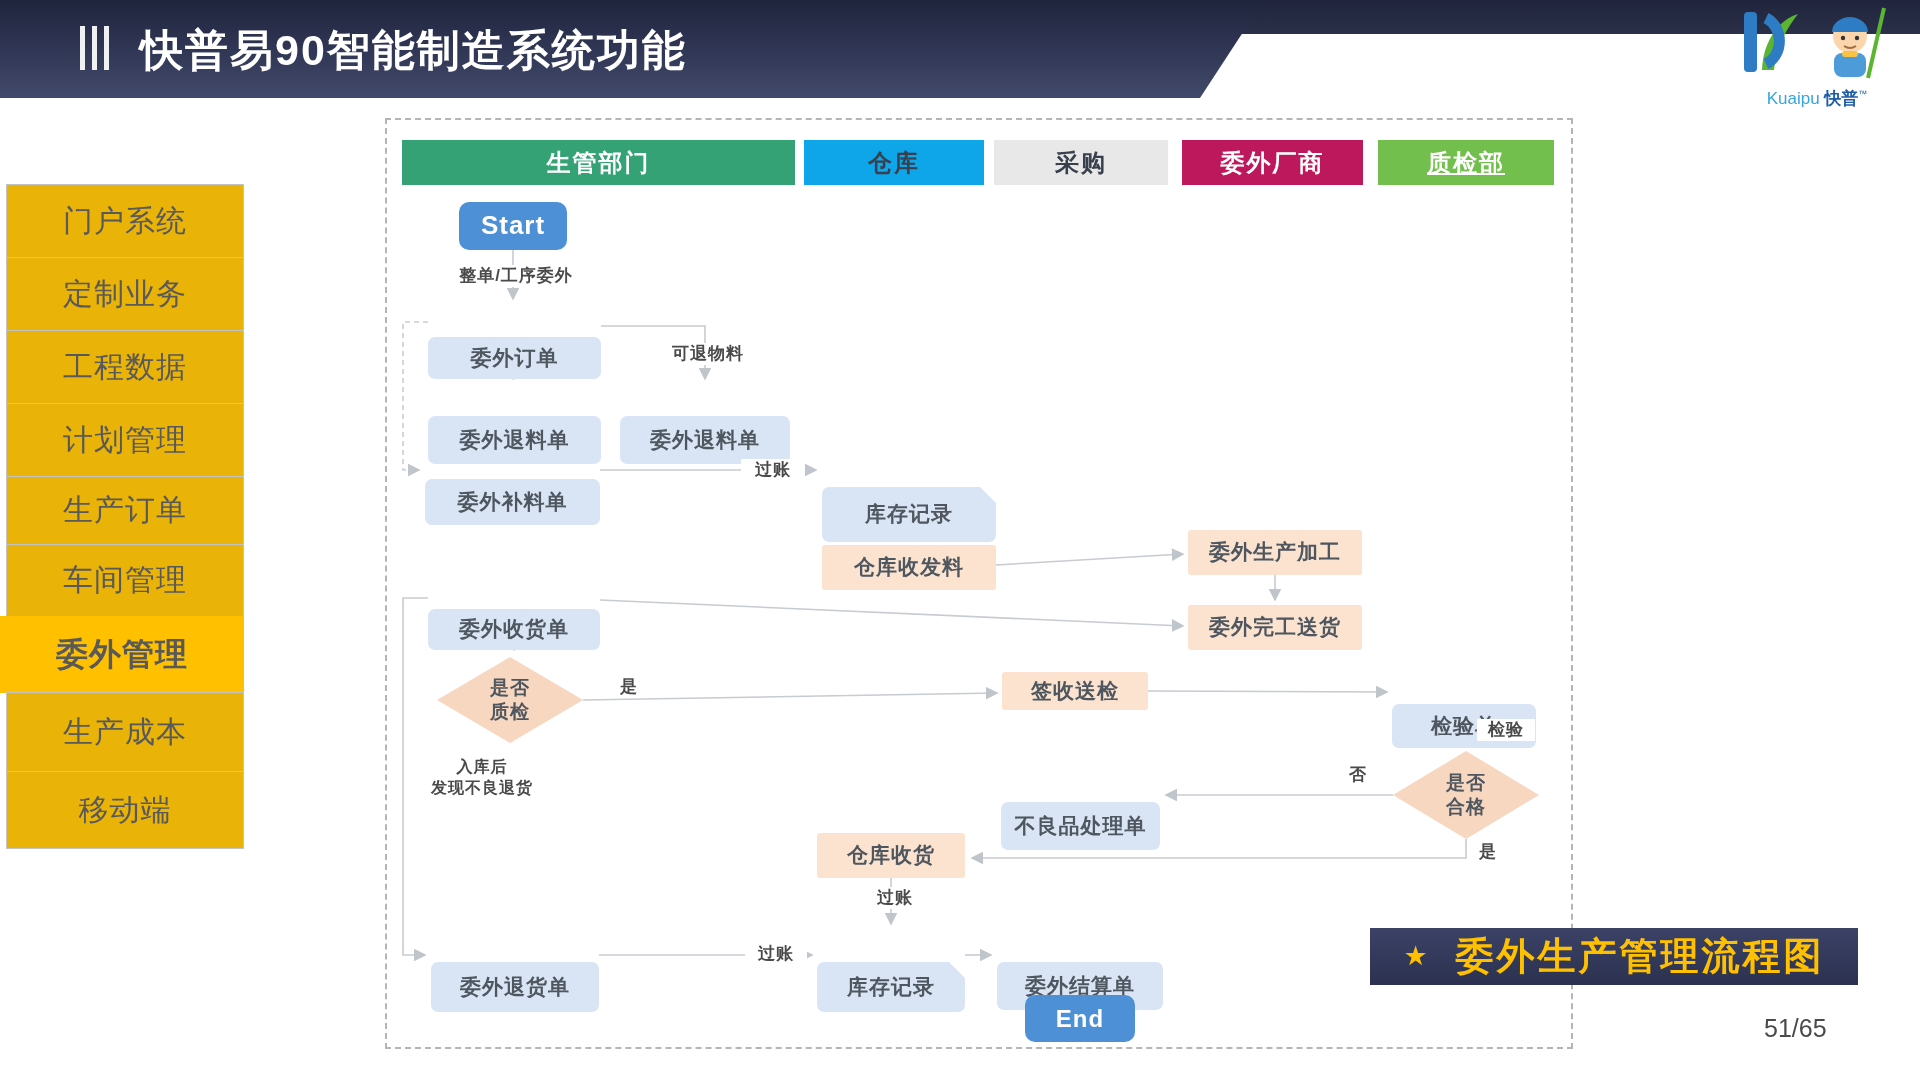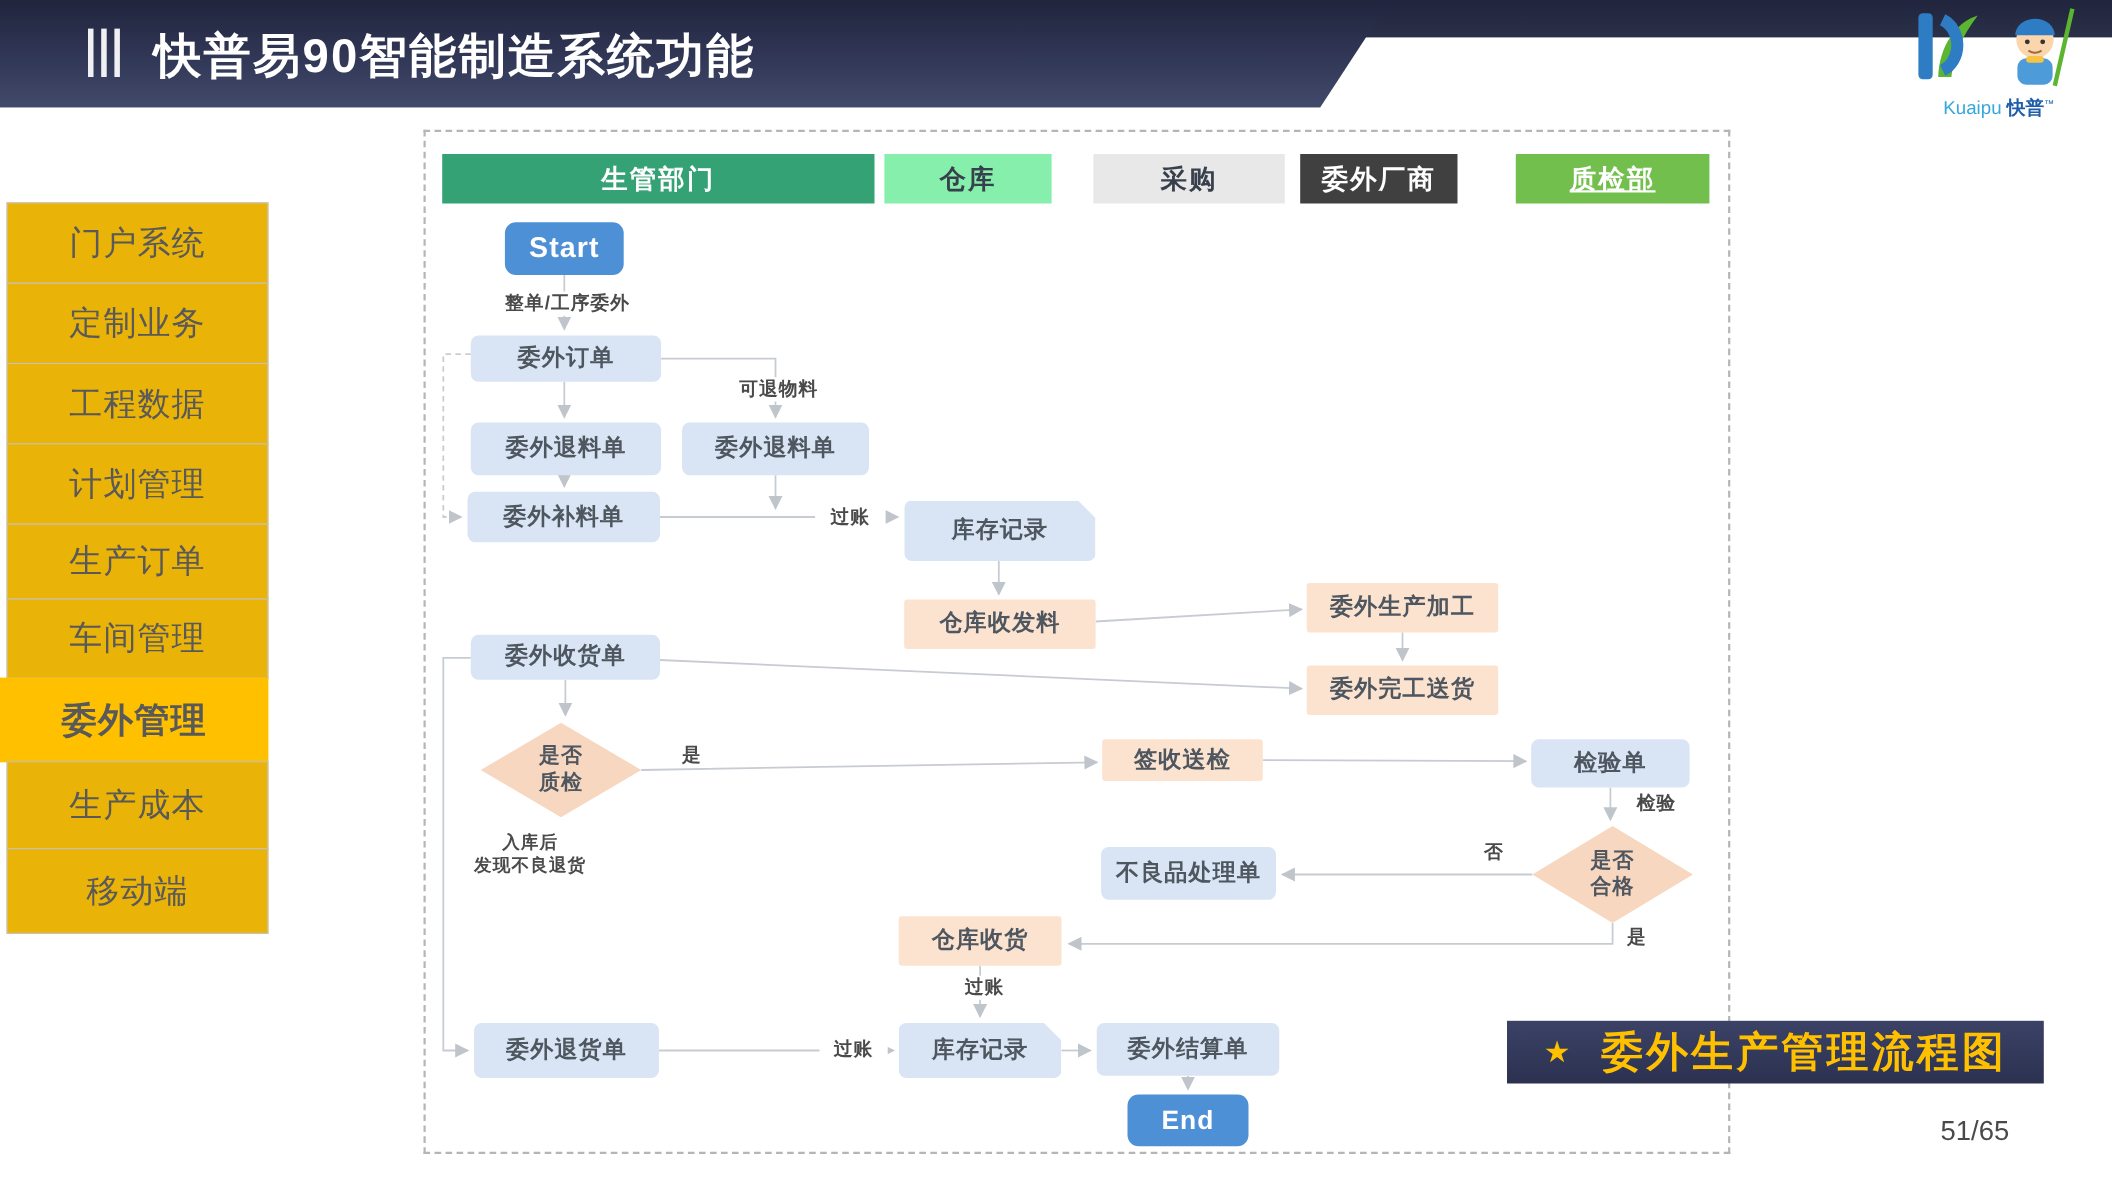--- a/index.html
+++ b/index.html
@@ -30,21 +30,21 @@
              display:flex;align-items:center;justify-content:center;
              font-size:30px;color:#595959;letter-spacing:1px;}
   .side-item.active{margin-left:-6px;width:244px;border:none;font-weight:bold;font-size:32px;}
 
   
   .flow-border{left:385px;top:118px;width:1188px;height:931px;border:2px dashed #B5B5B5;box-sizing:border-box;}
   .colhdr{top:140px;height:45px;display:flex;align-items:center;justify-content:center;
           font-size:24px;font-weight:600;letter-spacing:2px;}
   .node{display:flex;flex-direction:column;align-items:center;justify-content:center;
         font-size:21px;color:#4E565F;letter-spacing:1px;text-align:center;line-height:1.15;font-weight:bold;}
-  .blue{background:#D9E5F5;border-radius:7px;}
+  .blue{background:#D9E5F5;border-radius:7px;margin-top:32px;}
   .doc{clip-path:polygon(0 0,calc(100% - 16px) 0,100% 16px,100% 100%,0 100%);border-radius:7px 0 7px 7px;}
   .peach{background:#FBE3D0;border-radius:3px;}
   .diamond{background:#F7D7C0;clip-path:polygon(50% 0,100% 50%,50% 100%,0 50%);
            font-size:19px;line-height:1.25;}
   .pill{background:#4E90D6;color:#FFFFFF;border-radius:10px;font-size:26px;letter-spacing:1px;}
   .elabel{font-size:17px;color:#4A4A4A;font-weight:600;text-align:center;background:#FFFFFF;
           padding:0 3px;line-height:1.3;letter-spacing:1px;}
   .elabel.nobg{background:transparent;text-align:center;font-weight:600;font-size:16px;}
   svg.wires{left:0;top:0;pointer-events:none;}
 
@@ -98,23 +98,23 @@
     <div class="side-item" style="height:69px">生产订单</div>
     <div class="side-item" style="height:73px">车间管理</div>
     <div class="side-item active" style="height: 77px; background-color: rgb(255, 192, 0);">委外管理</div>
     <div class="side-item" style="height:80px">生产成本</div>
     <div class="side-item" style="height:78px">移动端</div>
   </div>
 
   <div class="abs flow-border"></div>
 
   <div class="abs colhdr" style="left: 402px; width: 393px; background-color: rgb(53, 162, 118); color: rgb(255, 255, 255);" style2="">生管部门</div>
-  <div class="abs colhdr" style="left: 804px; width: 152px; background-color: #86efac; color: rgb(55, 64, 76);">仓库</div>
+  <div class="abs colhdr" style="left: 804px; width: 180px; background-color: #0ea5e9; color: rgb(55, 64, 76);">仓库</div>
   <div class="abs colhdr" style="left: 994px; width: 174px; background-color: rgb(233, 232, 232); color: rgb(55, 64, 76);">采购</div>
-  <div class="abs colhdr" style="left: 1182px; width: 143px; background-color: #404040; color: rgb(255, 255, 255);">委外厂商</div>
+  <div class="abs colhdr" style="left: 1182px; width: 181px; background-color: #be185d; color: rgb(255, 255, 255);">委外厂商</div>
   <div class="abs colhdr" style="left: 1378px; width: 176px; background-color: rgb(114, 191, 77); color: rgb(255, 255, 255); text-decoration: underline;">质检部</div>
 
   <svg class="abs wires" width="1920" height="1080" viewBox="0 0 1920 1080">
     <defs>
       <marker id="arw" markerWidth="9" markerHeight="8" refX="7" refY="4" orient="auto">
         <path d="M0,0 L8,4 L0,8 Z" fill="#C0C5CC"></path>
       </marker>
     </defs>
     <g stroke="#C7CBD2" stroke-width="1.6" fill="none">
       <path d="M513,250 V299" marker-end="url(#arw)"></path>

